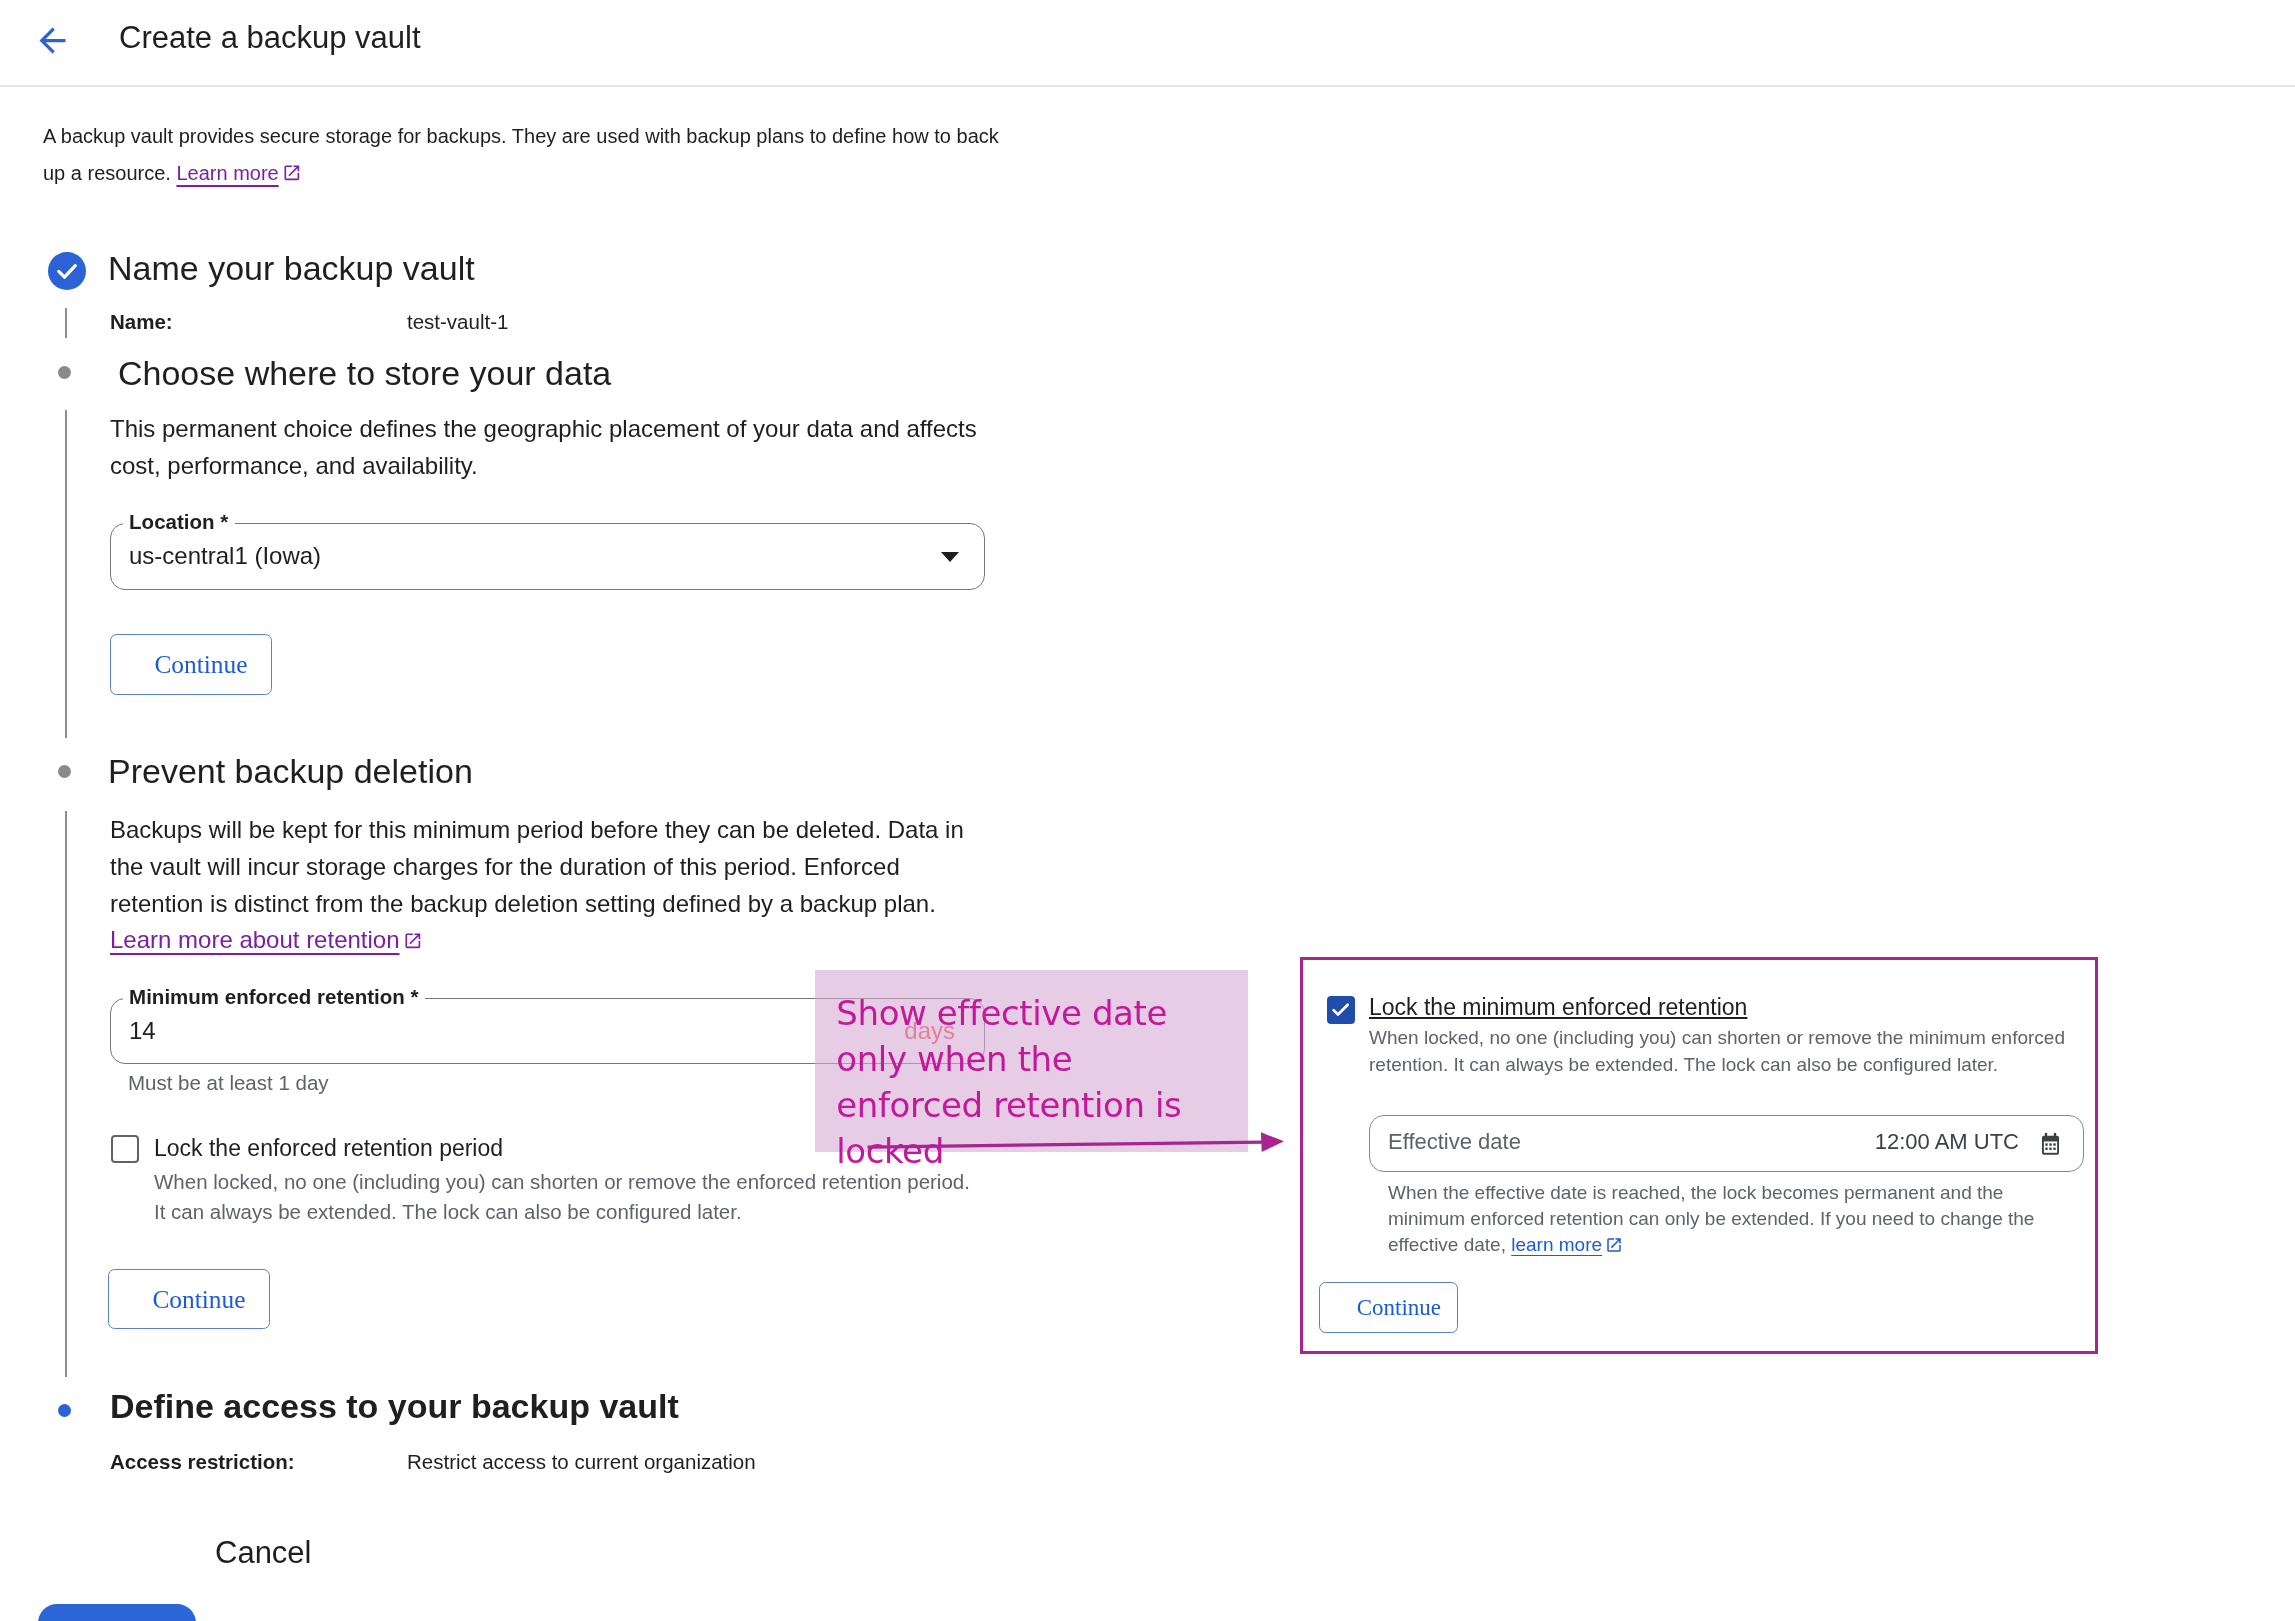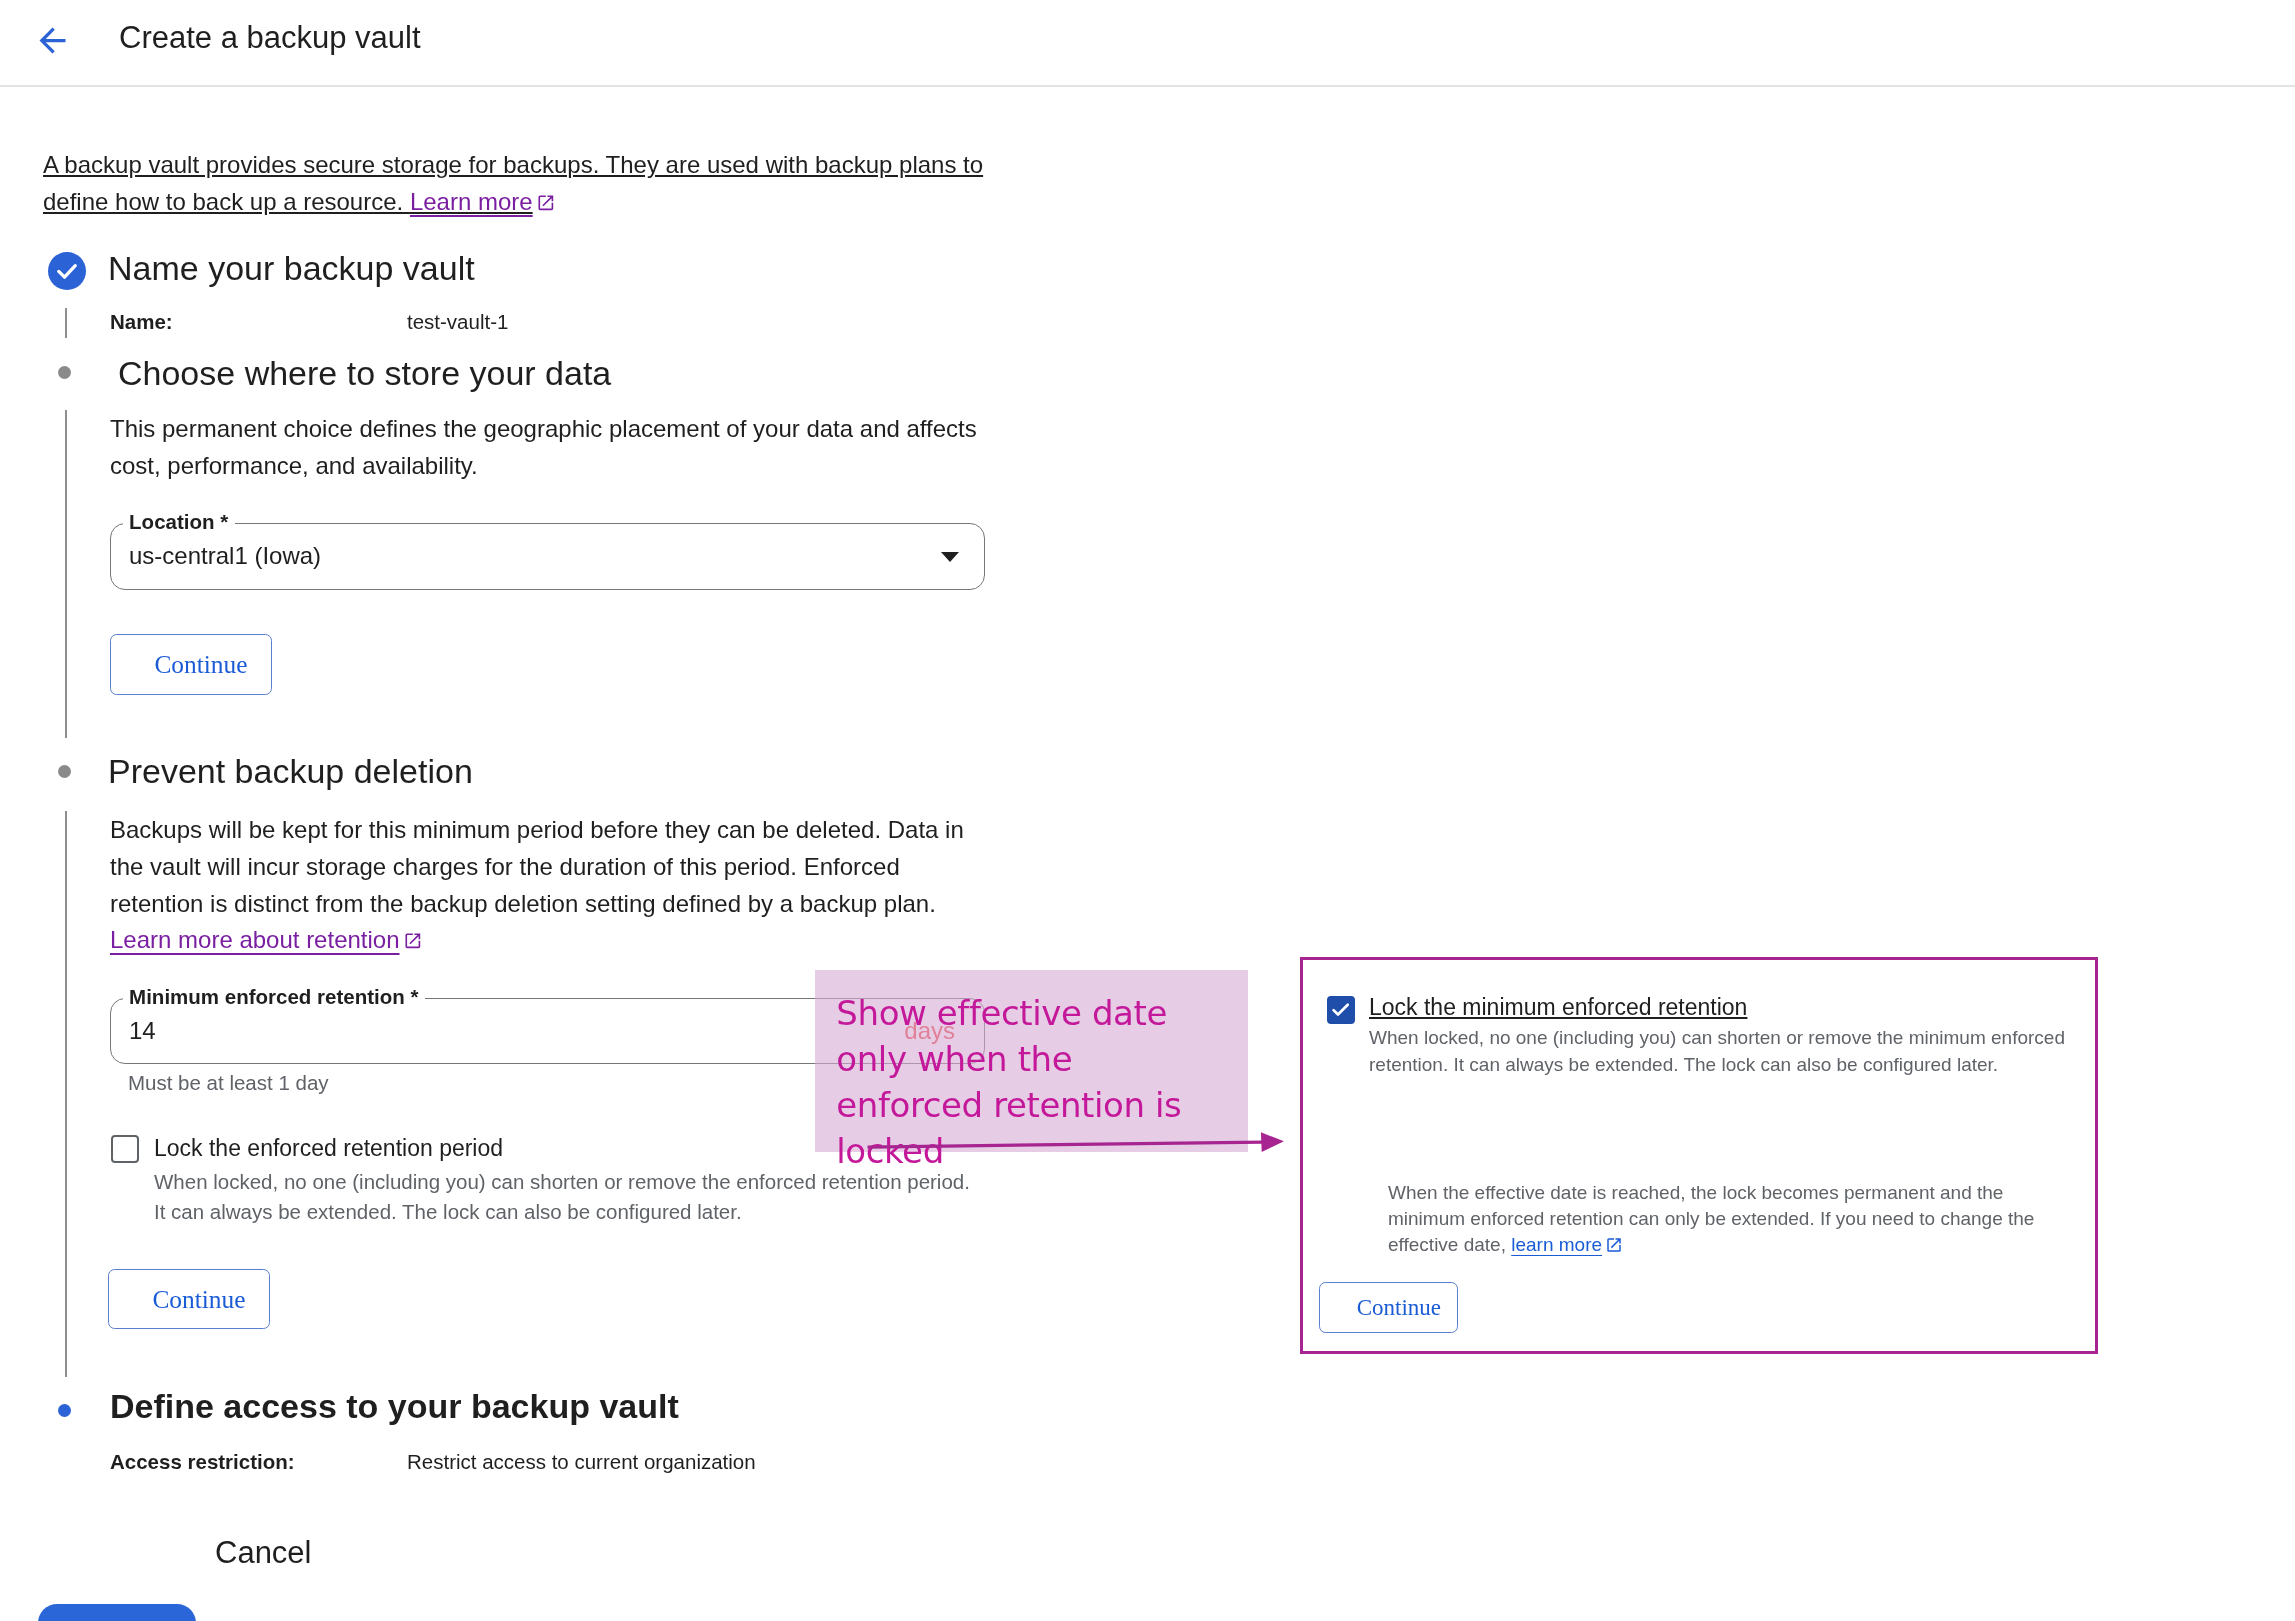--- a/index.html
+++ b/index.html
@@ -5,21 +5,21 @@
   * { box-sizing: border-box; margin: 0; padding: 0; }
   html, body { width: 2295px; height: 1621px; background: #ffffff; overflow: hidden; }
   body { position: relative; font-family: "Liberation Sans", "DejaVu Sans", sans-serif; color: #1f1f1f; }
   .abs { position: absolute; }
 
   
   .header { left: 0; top: 0; width: 2295px; height: 87px; border-bottom: 2.5px solid #e3e3e3; }
   .back-btn { left: 33px; top: 21.3px; width: 39px; height: 39px; cursor: pointer; }
   .title { left: 119px; top: 19.7px; font-size: 31px; color: #1f1f1f; white-space: nowrap; }
 
-  .intro { left: 43px; top: 146px; width: 968px; font-size: 24px; line-height: 37px; color: #1f1f1f; text-decoration: underline; }
+  .intro { left: 43px; top: 118px; width: 968px; font-size: 20px; line-height: 37px; color: #1f1f1f; }
   .link { color: #7b1fa2; text-decoration: underline; text-underline-offset: 4.9px; cursor: pointer; }
   .link-blue { color: #1a5bd6; text-decoration: underline; text-underline-offset: 4.1px; cursor: pointer; }
   .ext-icon { display: inline-block; vertical-align: -2.5px; margin-left: 3.3px; }
 
   
   .step-check { left: 48px; top: 252px; width: 38px; height: 38px; }
   .step-dot { width: 13px; height: 13px; border-radius: 50%; background: #8a8a8a; }
   .step-dot.blue { background: #2b62d6; }
   .step-line { width: 1.6px; background: #8f8f8f; }
   .step-title { font-size: 34px; color: #1f1f1f; white-space: nowrap; }
@@ -136,20 +136,40 @@
 
 <div class="abs panel">
   <div class="abs checkbox checked" style="left:24px; top:36px;">
     <svg width="21.3" height="21.3" viewBox="0 0 24 24">
         <path d="M4 12.5l5 5L20 6.5" stroke="#fff" stroke-width="3" fill="none" stroke-linecap="round" stroke-linejoin="round"></path>
       </svg>
   </div>
   <div class="abs cb-label" style="left:66px; top:34px;text-decoration:underline;">Lock the minimum enforced retention</div>
   <div class="abs cb-desc" style="left:66px; top:64px; width:714px; font-size:19px; line-height:27px;">When locked, no one (including you) can shorten or remove the minimum enforced retention. It can always be extended. The lock can also be configured later.</div>
 
+  <div class="abs field" style="left:66px; top:155px; width:715px; height:57px; border-color:#8a8a8a;">
+    <span class="field-value" style="top:13px; color:#5f6368; font-size:22px;">Effective date</span>
+    <span class="suffix" style="top:13px; right:64px; font-size:22px; color:#3c4043;">12:00 AM UTC</span>
+    <span class="calendar-icon">
+      <svg width="23" height="24.6" viewBox="0 0 24 26">
+          <rect x="3" y="4" width="18" height="20" rx="2" fill="#3c4043"></rect>
+          <rect x="6" y="1" width="2.5" height="5" fill="#3c4043"></rect>
+          <rect x="15.5" y="1" width="2.5" height="5" fill="#3c4043"></rect>
+          <rect x="5" y="10" width="14" height="12" fill="#fff"></rect>
+          <g fill="#3c4043">
+            <rect x="6.5" y="12" width="2.5" height="2.5"></rect>
+            <rect x="10.75" y="12" width="2.5" height="2.5"></rect>
+            <rect x="15" y="12" width="2.5" height="2.5"></rect>
+            <rect x="6.5" y="16.5" width="2.5" height="2.5"></rect>
+            <rect x="10.75" y="16.5" width="2.5" height="2.5"></rect>
+            <rect x="15" y="16.5" width="2.5" height="2.5"></rect>
+          </g>
+        </svg>
+    </span>
+  </div>
 
   <div class="abs cb-desc" style="left:85px; top:220px; width:697px; font-size:19px; line-height:26px;">
     <span>When the effective date is reached, the lock becomes permanent and the minimum enforced retention can only be extended. If you need to change the effective date, </span><span class="link-blue">learn more</span><span class="ext-icon"><svg width="18" height="18" viewBox="0 0 24 24">
           <path d="M19 19H5V5h7V3H5a2 2 0 0 0-2 2v14a2 2 0 0 0 2 2h14a2 2 0 0 0 2-2v-7h-2v7zM14 3v2h3.59l-9.83 9.83 1.41 1.41L19 6.41V10h2V3h-7z" fill="#1a5bd6"></path>
         </svg></span>
   </div>
 
   <button class="abs btn-outline" style="left:16.4px; top:322px; width:139px; height:51px; font-size:23px;">Continue</button>
 </div>
 

